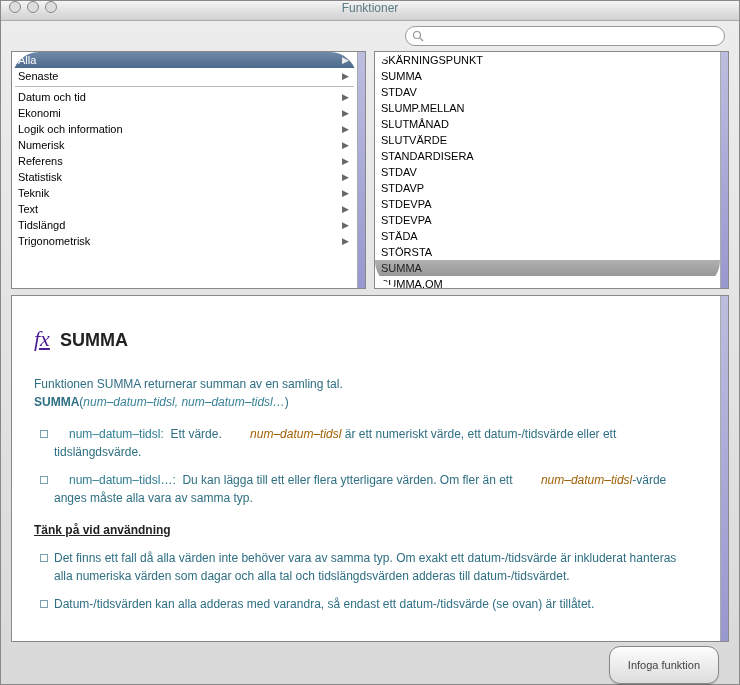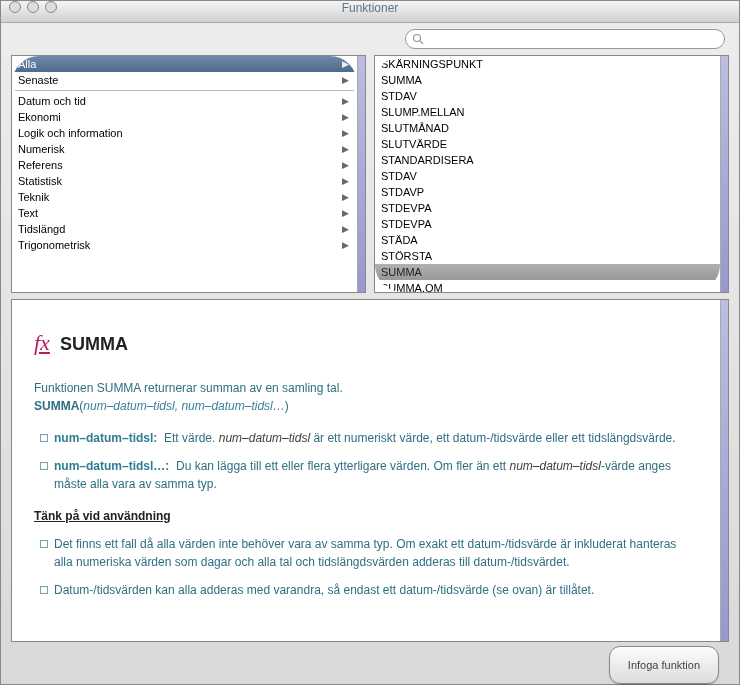--- a/index.html
+++ b/index.html
@@ -140,21 +140,21 @@
 .fx-title {
   display: flex;
   align-items: baseline;
   gap: 10px;
   margin-bottom: 20px;
 }
 .fx {
   font-style: italic;
   font-family: Georgia, serif;
   font-size: 22px;
-  color: #be185d;
+  color: #4c1d95;
   text-decoration: underline;
 }
 .fname {
   font-size: 18px;
   font-weight: bold;
   color: #222;
 }
 .summary { }
 .syntax { margin-bottom: 14px; }
 .syntax b { color: #2f6f84; font-weight: bold; }
@@ -166,22 +166,22 @@
   margin-bottom: 10px;
 }
 .plist li::before {
   content: "";
   position: absolute;
   left: 0; top: 5px;
   width: 6px; height: 6px;
   border: 1px solid #7aa0ad;
   background: #fff;
 }
-.pname { color: #2f7d93; font-weight: 700; }
-.pital { font-style: italic; color: #404040; }
+.pname { color: #2f7d93; font-weight: 400; margin-left: 15px; }
+.pital { font-style: italic; color: #a16207; margin-left: 25px; }
 .subhdr {
   font-weight: bold;
   color: #222;
   margin: 14px 0 10px 0;
   text-decoration: underline;
 }
 .button-row {
   height: 38px;
   display: flex;
   justify-content: flex-end;

